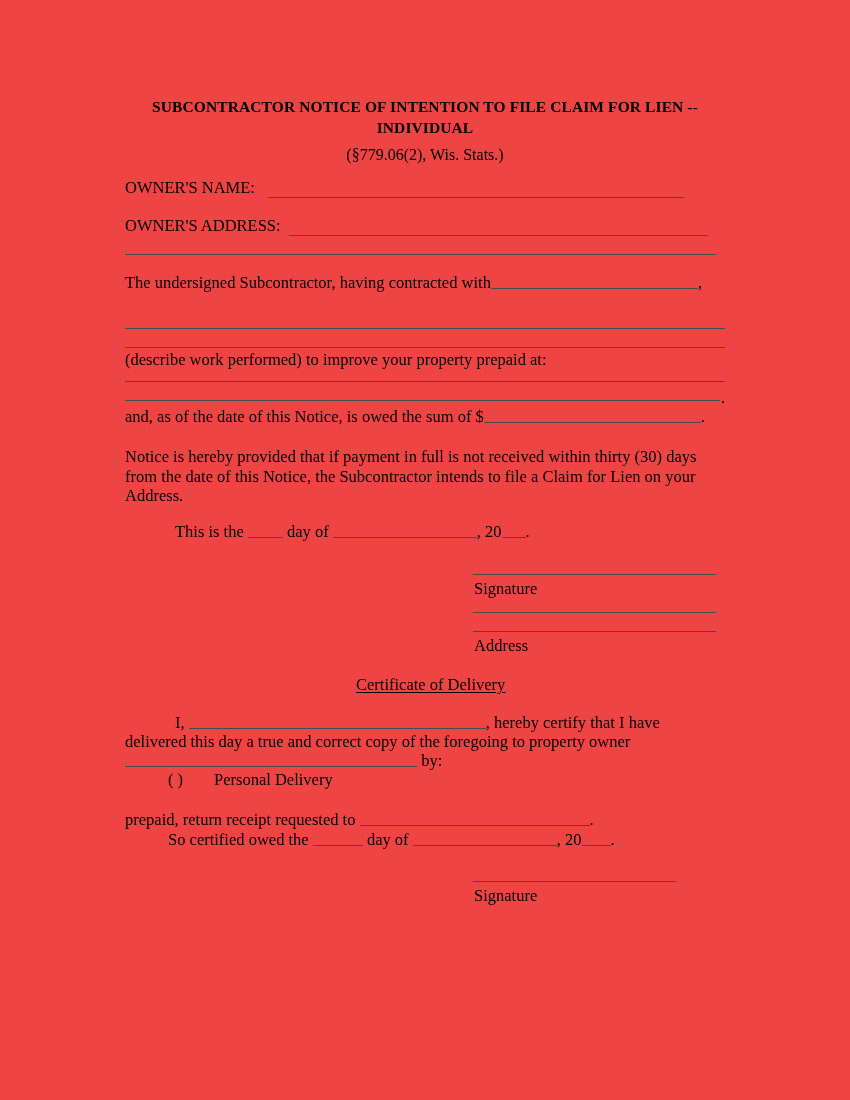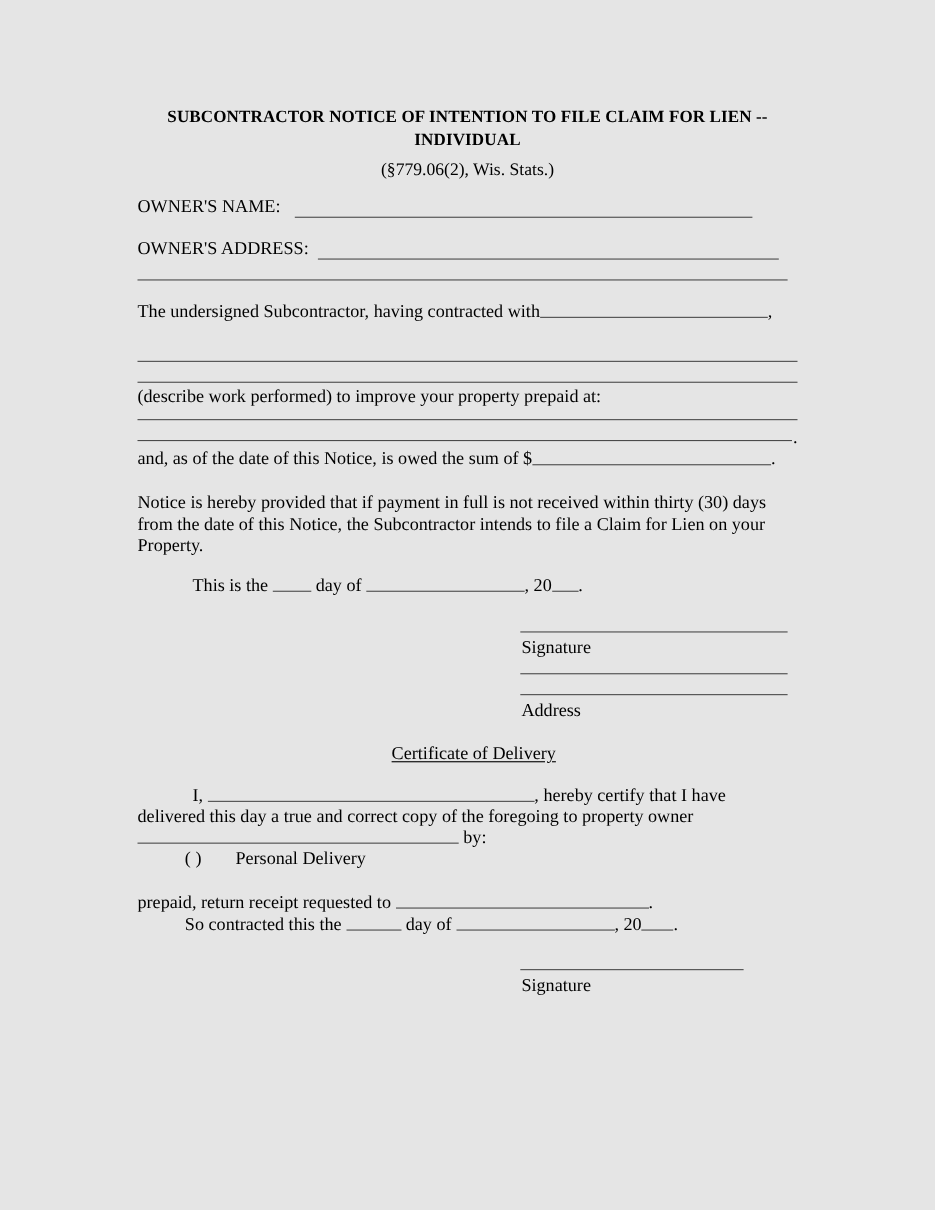--- a/index.html
+++ b/index.html
@@ -4,21 +4,21 @@
 <style>
   html, body {
     margin: 0;
     padding: 0;
     background: #ffffff;
   }
   .page {
     position: relative;
     width: 850px;
     height: 1100px;
-    background: #e5e5e5;
+    background: #ef4444;
     font-family: "Liberation Serif", "DejaVu Serif", serif;
     color: #000000;
     overflow: hidden;
   }
 
   
   .title-block {
     position: absolute;
     left: 125px;
     top: 96px;
@@ -123,21 +123,21 @@
   <div class="rule" style="left:125px; top:400px; width:595px;"></div>
   <div class="blk" style="left:721px; top:388px;">.</div>
 
   <div class="blk" style="left:125px; top:407px;">
     <span>and, as of the date of this Notice, is owed the sum of $</span><span class="ul" style="width:217px;"></span><span>.</span>
   </div>
 
   <div class="para" style="left:125px; top:447px; width:600px;">
     <div>Notice is hereby provided that if payment in full is not received within thirty (30) days</div>
     <div>from the date of this Notice, the Subcontractor intends to file a Claim for Lien on your</div>
-    <div>Property.</div>
+    <div>Address.</div>
   </div>
 
   <div class="blk" style="left:175px; top:522px;">
     <span>This is the</span>&nbsp;<span class="ul" style="width:35px;"></span>&nbsp;<span>day of</span>&nbsp;<span class="ul" style="width:144px;"></span><span>, 20</span><span class="ul" style="width:24px;"></span><span>.</span>
   </div>
 
   <div class="rule" style="left:473px; top:574px; width:243px;"></div>
   <div class="sig-label" style="left:474px; top:579px;">Signature</div>
 
   <div class="rule" style="left:473px; top:612px; width:243px;"></div>
@@ -158,19 +158,19 @@
 
   <div class="opt-row" style="left:168px; top:770px;">
     <span class="opt-paren">(   )</span><span>Personal Delivery</span>
   </div>
 
   <div class="blk" style="left:125px; top:810px;">
     <span>prepaid, return receipt requested to</span>&nbsp;<span class="ul" style="width:230px;"></span><span>.</span>
   </div>
 
   <div class="blk" style="left:168px; top:830px;">
-    <span>So contracted this the</span>&nbsp;<span class="ul" style="width:50px;"></span>&nbsp;<span>day of</span>&nbsp;<span class="ul" style="width:144px;"></span><span>, 20</span><span class="ul" style="width:29px;"></span><span>.</span>
+    <span>So certified owed the</span>&nbsp;<span class="ul" style="width:50px;"></span>&nbsp;<span>day of</span>&nbsp;<span class="ul" style="width:144px;"></span><span>, 20</span><span class="ul" style="width:29px;"></span><span>.</span>
   </div>
 
   <div class="rule" style="left:473px; top:881px; width:203px;"></div>
   <div class="sig-label" style="left:474px; top:886px;">Signature</div>
 
 </div>
 
 </body></html>

